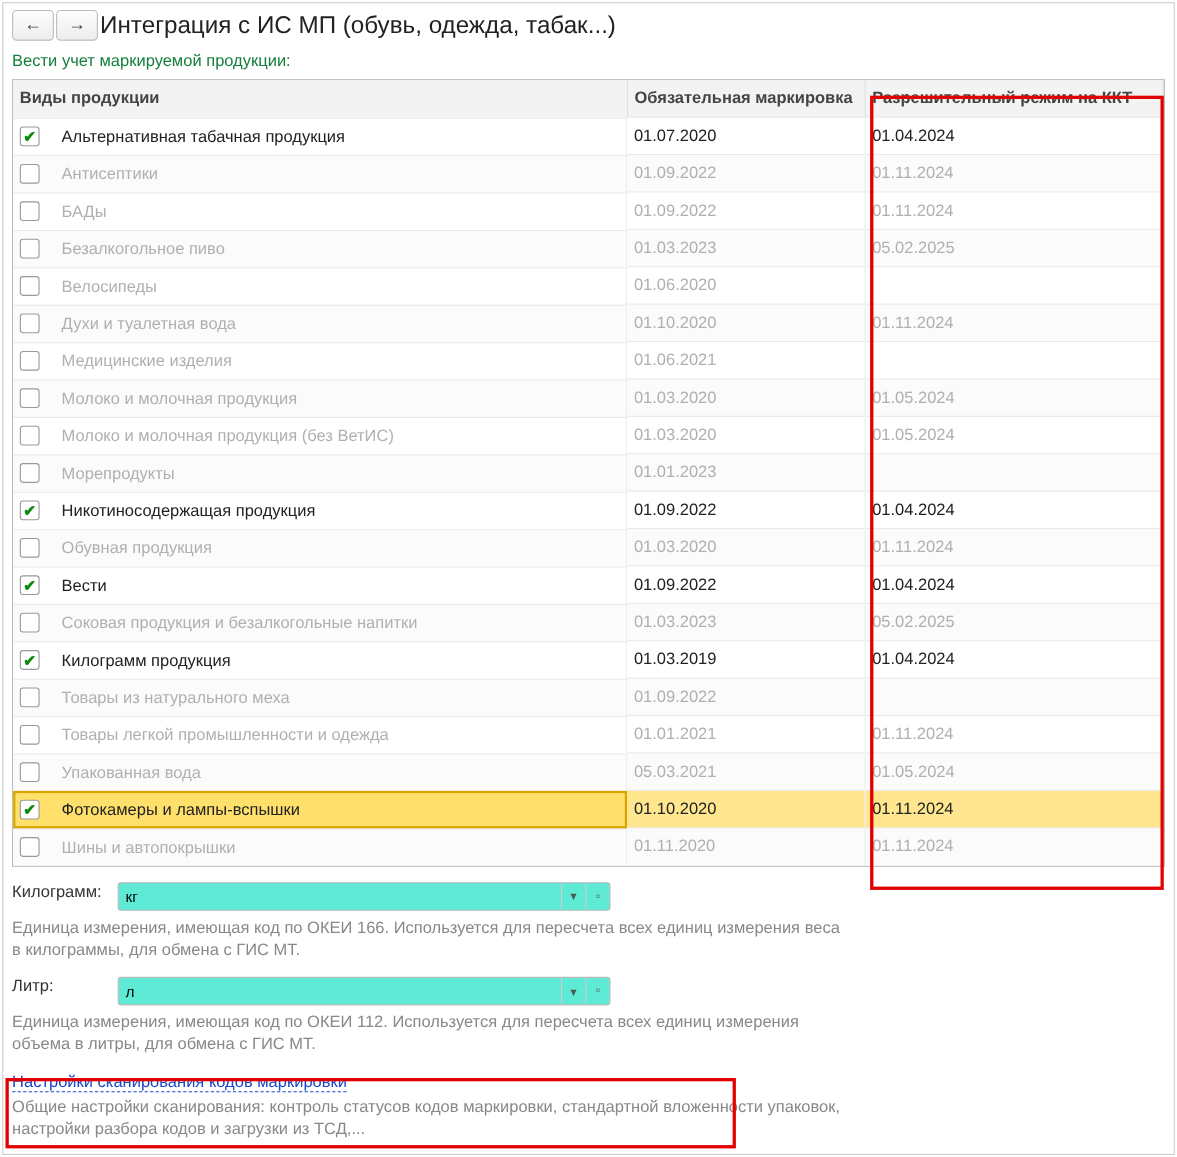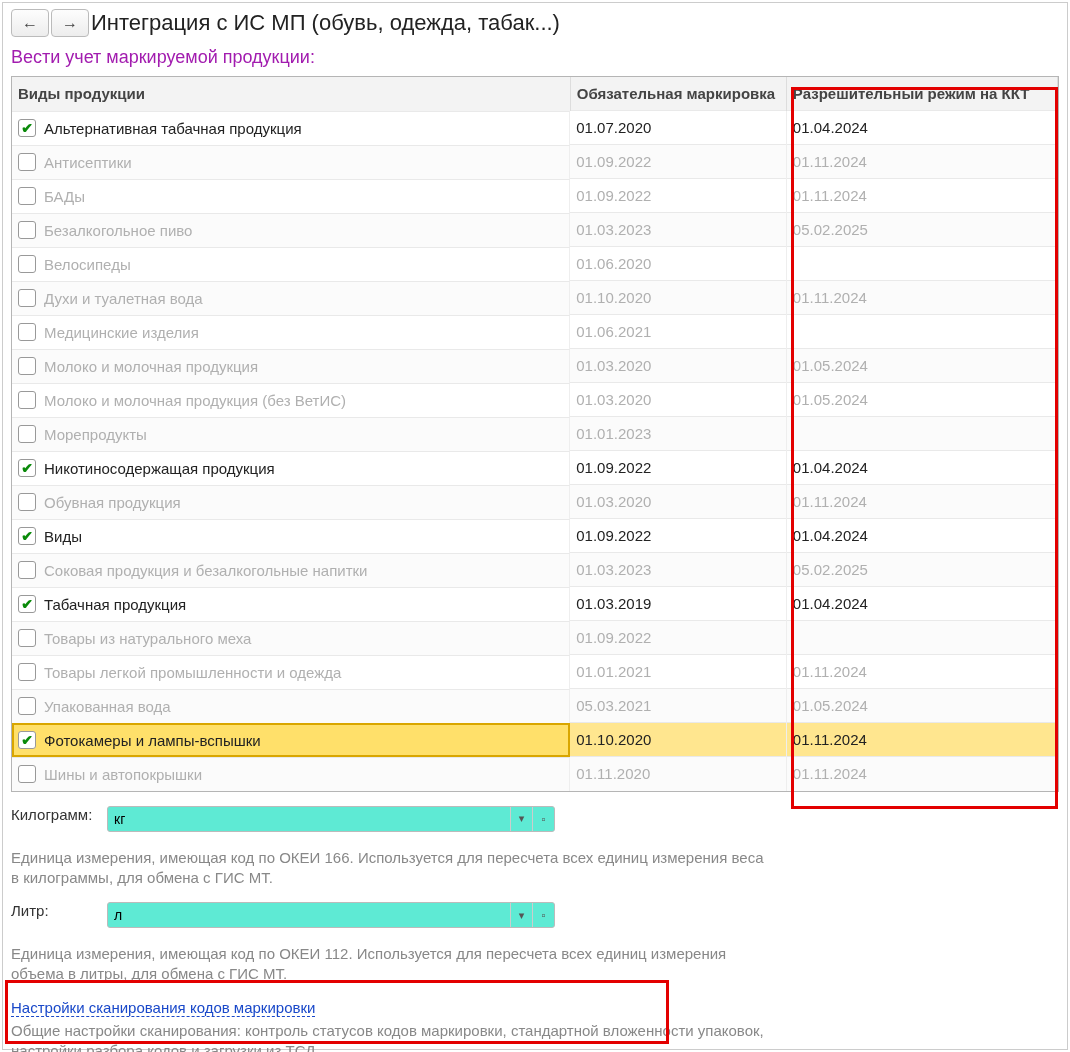--- a/index.html
+++ b/index.html
@@ -24,21 +24,21 @@
   border: 1px solid #bbb;
   border-radius: 4px;
   background: linear-gradient(#fdfdfd,#ededed);
   display: inline-flex; align-items: center; justify-content: center;
   font-size: 16px; color: #444; cursor: pointer;
 }
 .page-title {
   font-size: 22px;
   color: #222;
 }
-.subtitle { margin: 10px 0 8px 0; font-size: 18px; color: #a21caf; }
+.subtitle { margin: 10px 0 8px 0; font-size: 15px; color: #15803d; }
 .table-wrap {
   border: 1px solid #b5b5b5;
   width: 100%;
 }
 table { border-collapse: collapse; width: 100%; table-layout: fixed; }
 th {
   background: #f3f3f3;
   text-align: left;
   font-weight: bold;
   padding: 8px 6px;
@@ -57,21 +57,21 @@
 tr.even td { background: #fbfbfb; }
 tr.odd td { background: #ffffff; }
 tr.disabled td { color: #b0b0b0; }
 tr.enabled td { color: #222; }
 tr.selected td { background: #ffe68f !important; }
 tr.selected td.name-cell {
   background: #ffe06a !important;
   outline: 2px solid #d9a600;
   outline-offset: -2px;
 }
-.name-cell { display: flex; align-items: center; gap: 8px; }
+.name-cell { display: flex; align-items: center; gap: 20px; }
 .chk {
   width: 18px; height: 18px;
   border: 1px solid #999;
   border-radius: 3px;
   background: #fff;
   display: inline-flex; align-items: center; justify-content: center;
   flex-shrink: 0;
 }
 .chk.checked::after {
   content: "✔";
@@ -110,21 +110,21 @@
 }
 .combo-btn {
   width: 22px;
   border-left: 1px solid #ccc;
   display: flex; align-items: center; justify-content: center;
   font-size: 11px; color: #555;
   cursor: pointer;
 }
 .help-text {
   color: #888; font-size: 15px;
-  margin-top: 16px; line-height: 1.35;
+  margin-top: 6px; line-height: 1.35;
   max-width: 760px;
 }
 .link {
   color: #1948c9;
   border-bottom: 1px dashed #1948c9;
   text-decoration: none;
   font-size: 15px;
   display: inline-block;
   margin-top: 14px;
   cursor: pointer;
@@ -258,37 +258,37 @@
             <td class="name-cell">
               <span class="chk"></span>
               <span>Обувная продукция</span>
             </td>
             <td>01.03.2020</td>
             <td>01.11.2024</td>
           </tr>
           <tr class="odd enabled">
             <td class="name-cell">
               <span class="chk checked"></span>
-              <span>Виды</span>
+              <span>Вести</span>
             </td>
             <td>01.09.2022</td>
             <td>01.04.2024</td>
           </tr>
           <tr class="even disabled">
             <td class="name-cell">
               <span class="chk"></span>
               <span>Соковая продукция и безалкогольные напитки</span>
             </td>
             <td>01.03.2023</td>
             <td>05.02.2025</td>
           </tr>
           <tr class="odd enabled">
             <td class="name-cell">
               <span class="chk checked"></span>
-              <span>Табачная продукция</span>
+              <span>Килограмм продукция</span>
             </td>
             <td>01.03.2019</td>
             <td>01.04.2024</td>
           </tr>
           <tr class="even disabled">
             <td class="name-cell">
               <span class="chk"></span>
               <span>Товары из натурального меха</span>
             </td>
             <td>01.09.2022</td>

